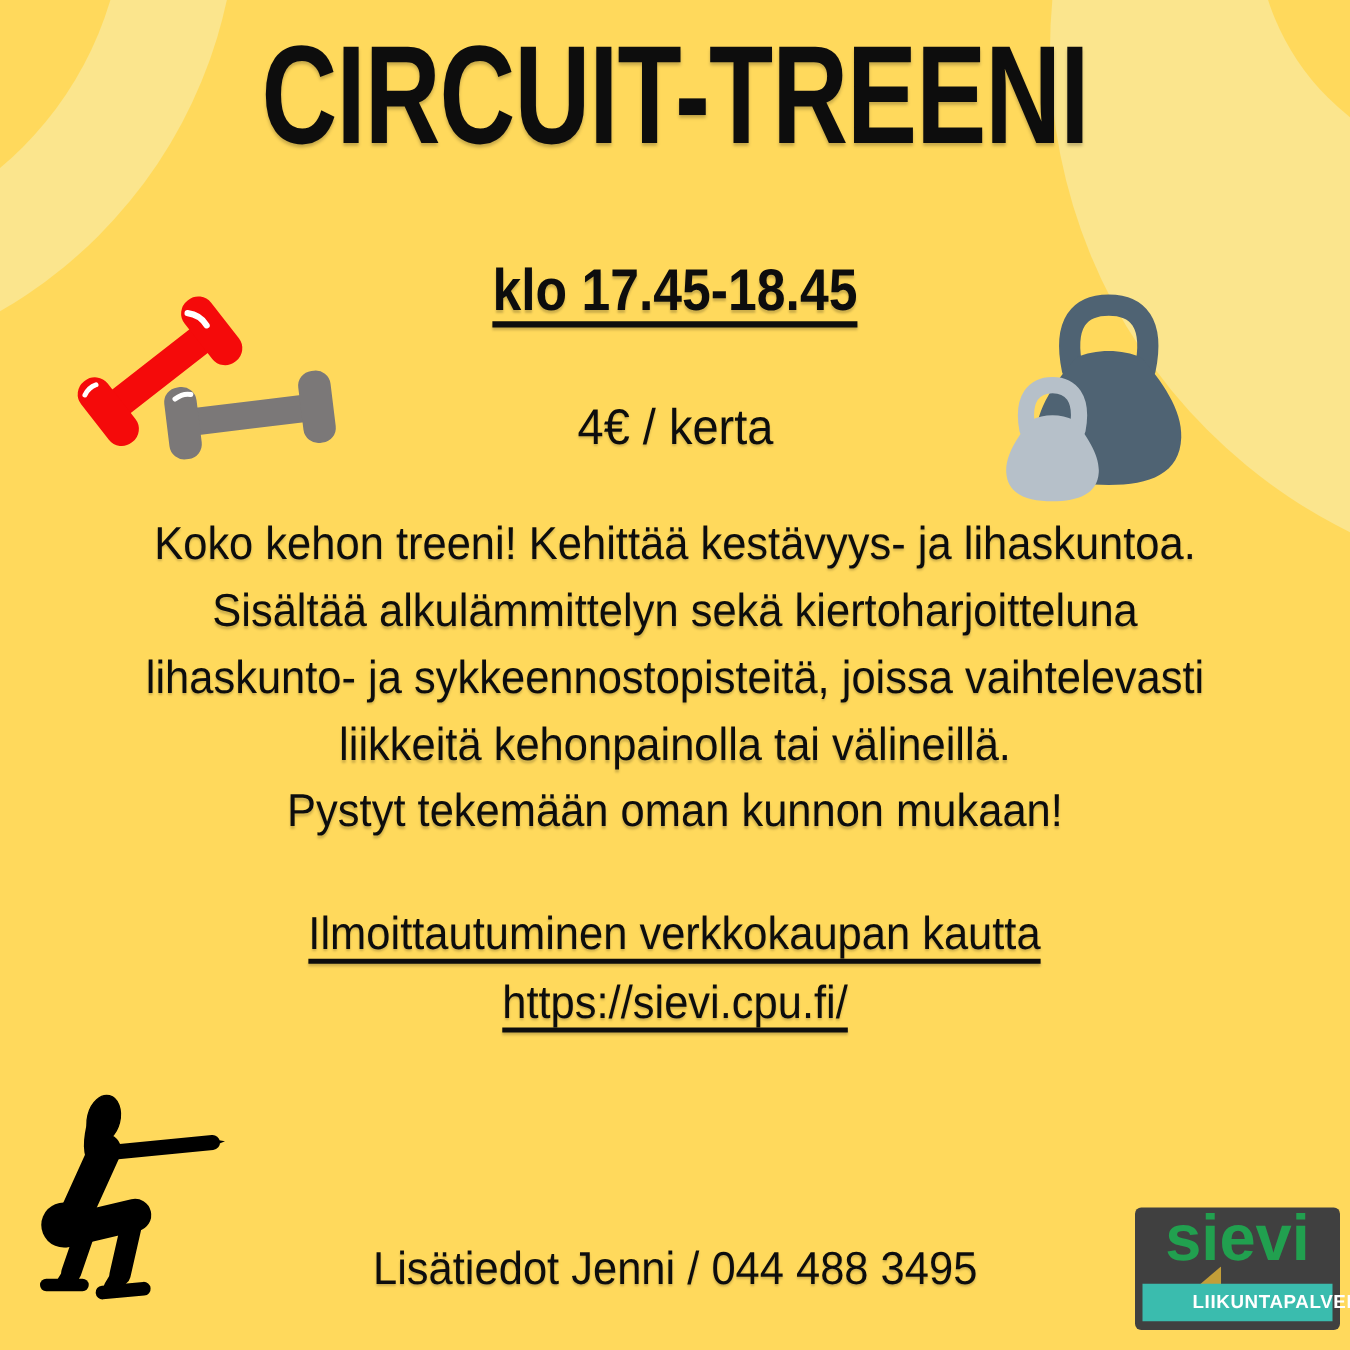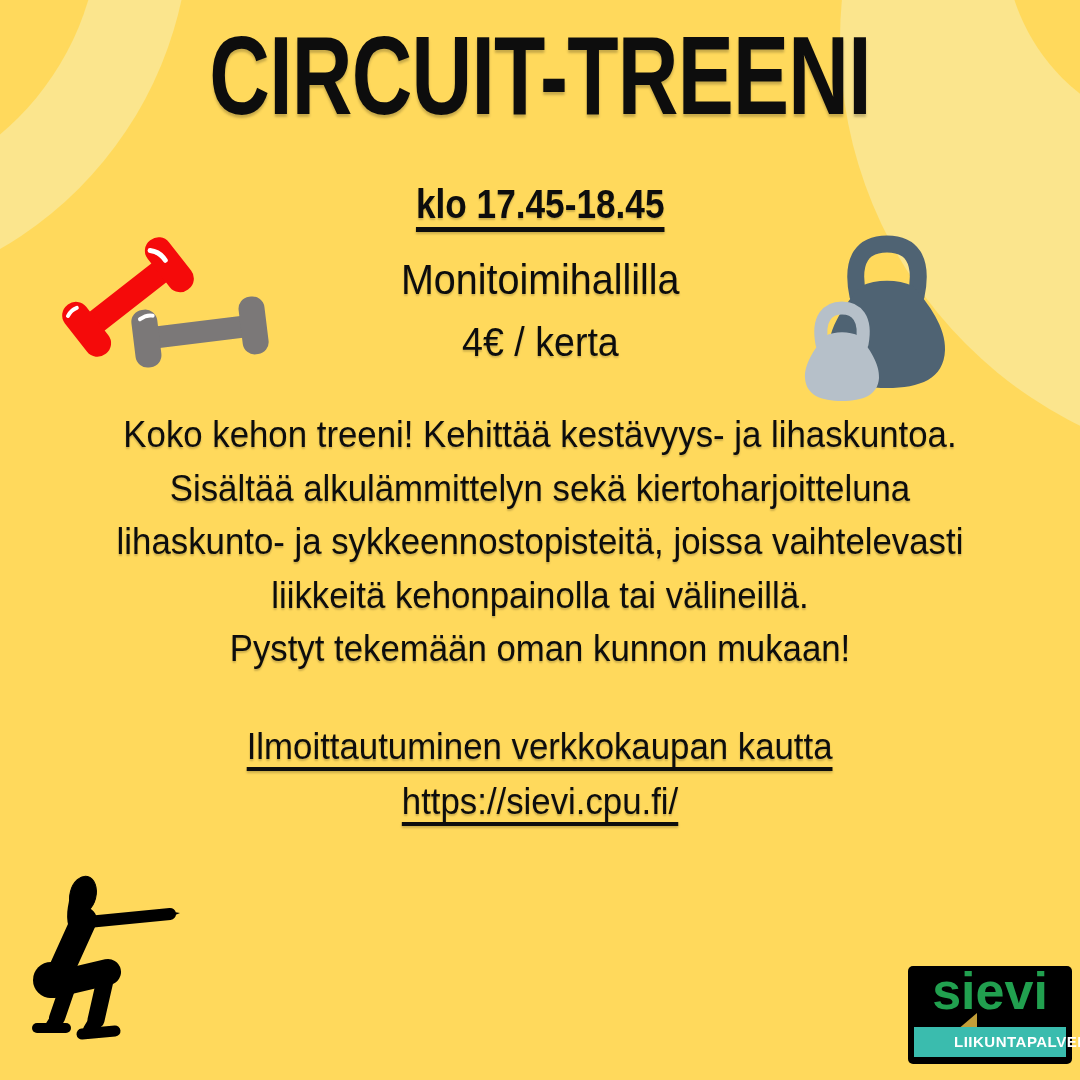--- a/index.html
+++ b/index.html
@@ -19,21 +19,21 @@
   .txt { position:absolute; left:0; width:100%; text-align:center; white-space:nowrap; }
   .squeeze { display:inline-block; transform: scaleX(0.88); transform-origin: center; }
   .squeeze-title { display:inline-block; transform: scaleX(0.75); transform-origin: center; }
   .squeeze-body { display:inline-block; transform: scaleX(0.94); transform-origin: center; }
 
   .title {
     top:20px; font-size:112px; line-height:1; font-weight:700;
     letter-spacing:-1px; text-shadow:0 3px 3px rgba(0,0,0,0.22);
   }
   .date-line { top:130px; font-size:47px; font-weight:700; text-shadow:0 2px 2px rgba(0,0,0,0.2); }
-  .time-line { top:182px; font-size:40px; font-weight:700; text-shadow:0 2px 2px rgba(0,0,0,0.2); }
+  .time-line { top:204px; font-size:47px; font-weight:700; text-shadow:0 2px 2px rgba(0,0,0,0.2); }
   .time-line .squeeze {
     text-decoration: underline;
     text-decoration-thickness: 5px;
     text-underline-offset: 9px;
   }
   .location-line { top:256px; font-size:42px; font-weight:400; text-shadow:0 2px 2px rgba(0,0,0,0.18); }
   .price-line { top:320px; font-size:40px; font-weight:400; text-shadow:0 2px 2px rgba(0,0,0,0.18); }
 
   .description { position:absolute; top:408px; left:0; width:100%; text-align:center;
     font-size:37px; line-height:53.5px; font-weight:400;
@@ -47,21 +47,21 @@
   }
   .url-line { top:781px; font-size:37px; text-shadow:0 2px 2px rgba(0,0,0,0.2); }
   .limited-line { top:882px; font-size:37px; text-shadow:0 2px 2px rgba(0,0,0,0.2); }
   .contact-line { top:994px; font-size:37px; text-shadow:0 2px 2px rgba(0,0,0,0.2); }
 
   .icon-wrap { position:absolute; }
 
   
   .logo-box {
     position:absolute; left:908px; top:966px; width:164px; height:98px;
-    background:#000000; border-radius:5px;
+    background:#404040; border-radius:5px;
   }
   .logo-brand {
     position:absolute; top:-4px; left:0; width:100%;
     text-align:center; font-size:52px; line-height:58px; font-weight:700;
     color:#21A04F; letter-spacing:0px;
   }
   .logo-triangle {
     position:absolute; left:49px; top:47px; width:20px; height:17px;
     background:#C39E38;
     clip-path: polygon(100% 0, 0 100%, 100% 100%);
@@ -82,23 +82,20 @@
   <div class="blob blob-light" style="left:-570px; top:-460px; width:760px; height:760px;"></div>
   <div class="blob blob-dark" style="left:-460px; top:-360px; width:560px; height:560px;"></div>
   <div class="blob blob-light" style="left:840px; top:-390px; width:860px; height:860px;"></div>
   <div class="blob blob-dark" style="left:1005px; top:-255px; width:390px; height:390px;"></div>
 
   <h1 class="txt title" style="margin:0;">
     <span class="squeeze-title">CIRCUIT-TREENI</span>
   </h1>
   <div class="txt time-line">
     <span class="squeeze">klo 17.45-18.45</span>
-  </div>
-  <div class="txt location-line">
-    <span class="squeeze-body">Monitoimihallilla</span>
   </div>
   <div class="txt price-line">
     <span class="squeeze-body">4€ / kerta</span>
   </div>
 
   <div class="icon-wrap" style="left:50px; top:230px;">
     <svg width="230" height="140" viewBox="0 0 230 140">
       <g transform="translate(78,67) rotate(-38)" fill="#F50A0A">
         <rect x="-52" y="-12" width="104" height="24" rx="11"></rect>
         <rect x="-66" y="-31" width="27" height="62" rx="13"></rect>
@@ -154,20 +151,23 @@
         <line x1="86" y1="108" x2="76" y2="152" stroke-width="17" stroke-linecap="round"></line>
         <line x1="76" y1="152" x2="70" y2="162" stroke-width="14" stroke-linecap="round"></line>
         <line x1="62" y1="166" x2="95" y2="163" stroke-width="11" stroke-linecap="round"></line>
         <line x1="48" y1="118" x2="37" y2="150" stroke-width="16" stroke-linecap="round"></line>
         <line x1="37" y1="150" x2="32" y2="158" stroke-width="13" stroke-linecap="round"></line>
         <line x1="17" y1="160" x2="46" y2="160" stroke-width="10" stroke-linecap="round"></line>
       </g>
     </svg>
   </div>
 
+  <div class="txt contact-line">
+    <span class="squeeze-body">Lisätiedot Jenni / 044 488 3495</span>
+  </div>
 
   <div class="logo-box">
     <div class="logo-brand">sievi</div>
     <div class="logo-triangle"></div>
     <div class="logo-bar">
       <span>LIIKUNTAPALVELUT</span>
     </div>
   </div>
 
 </div>

